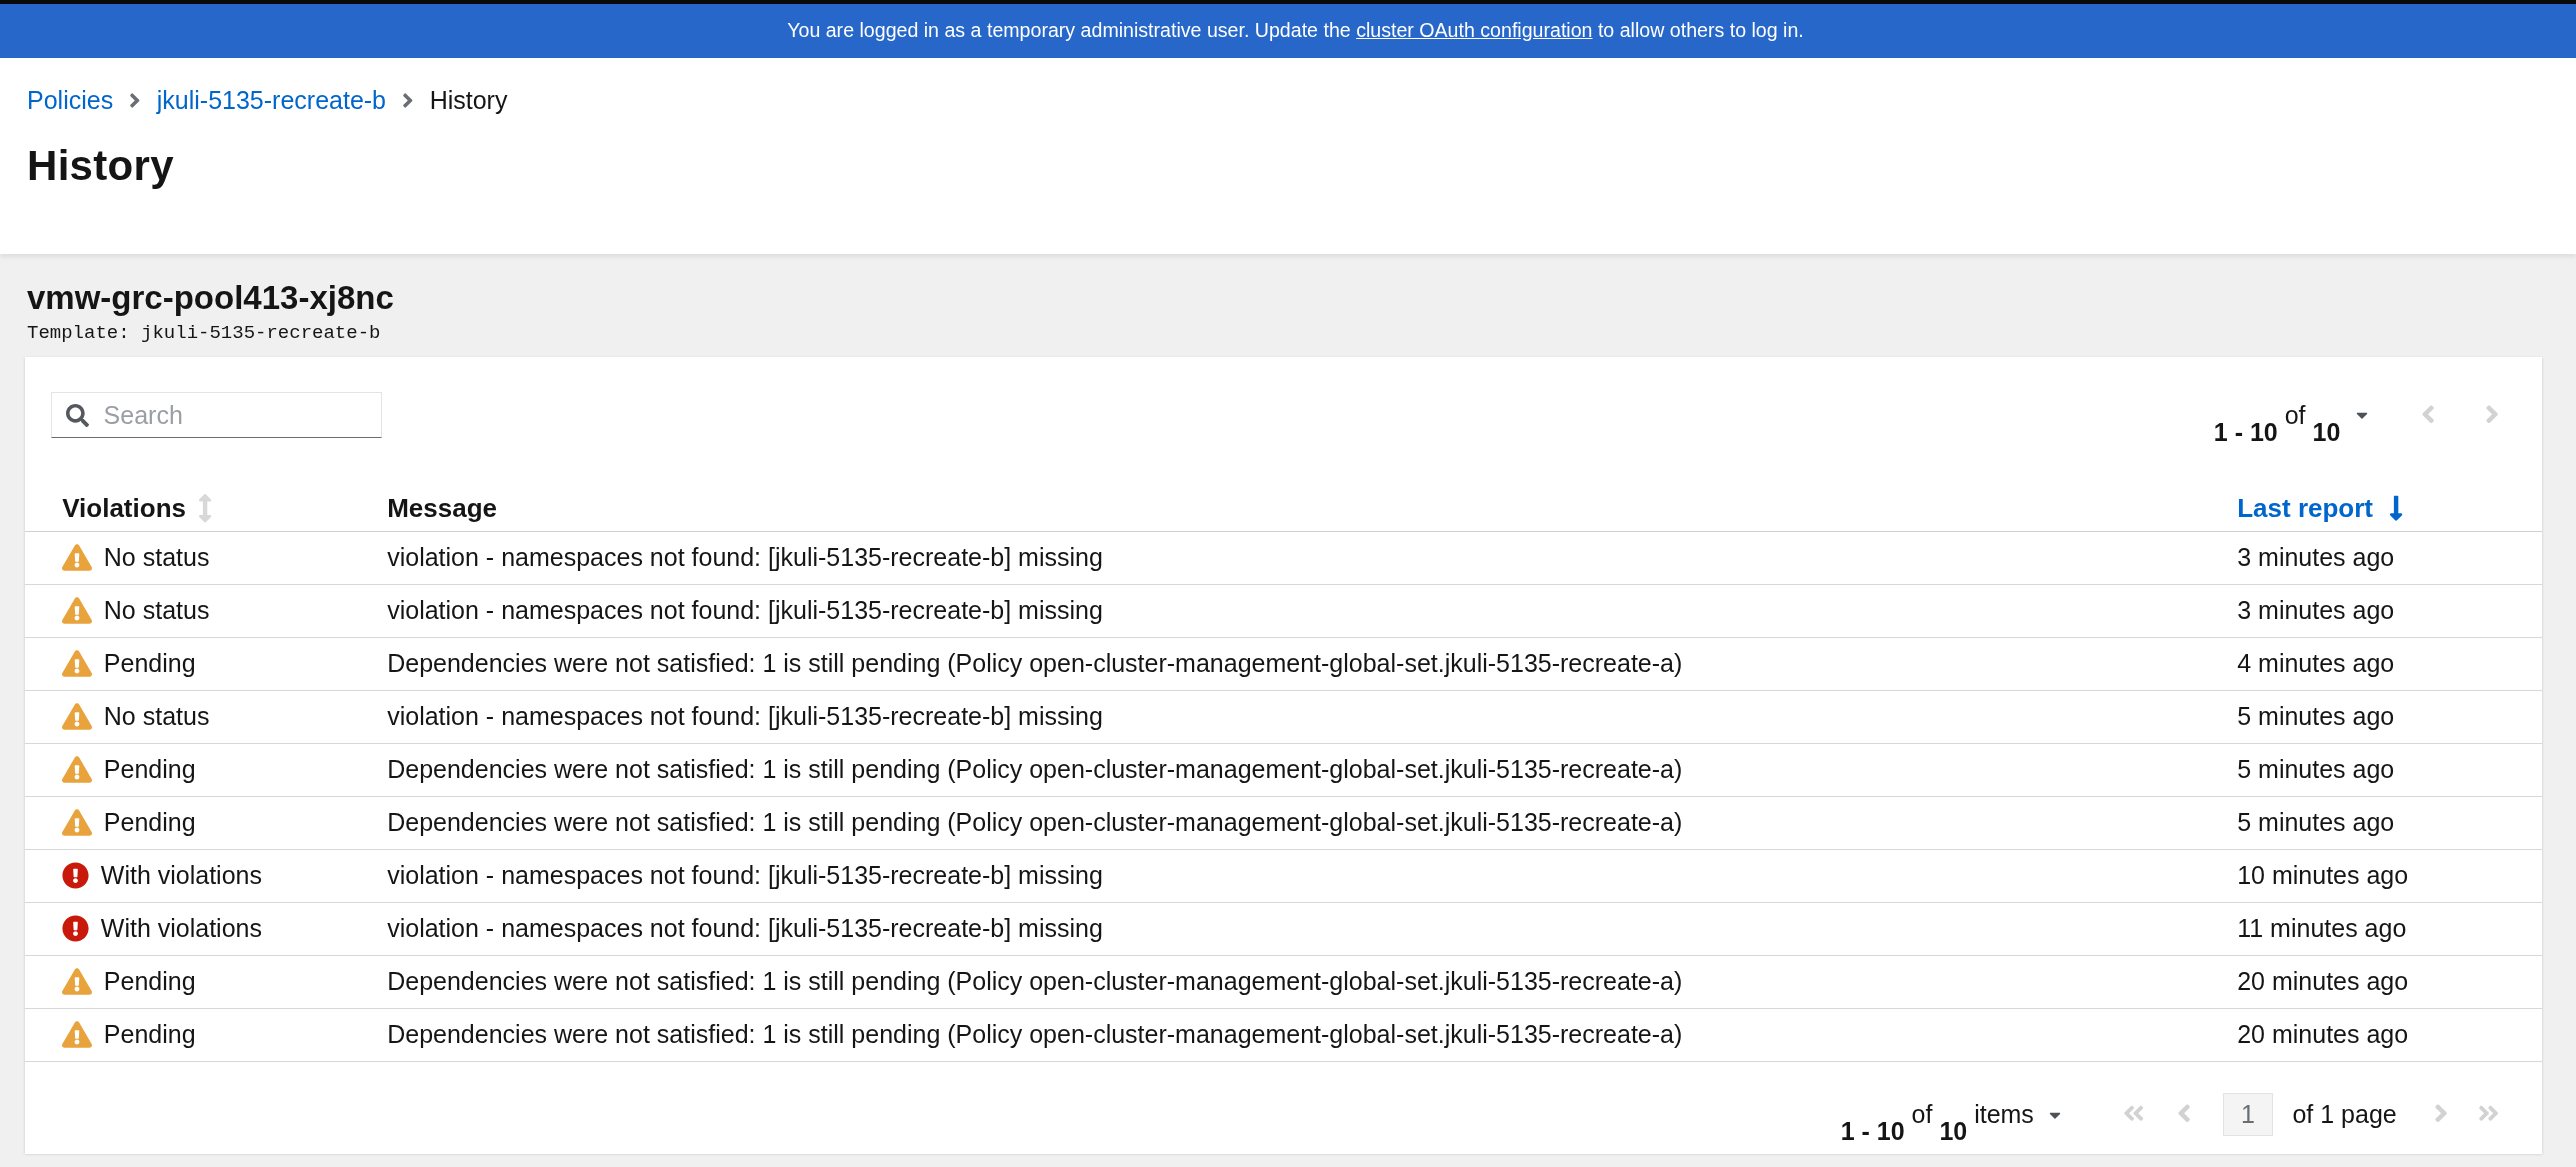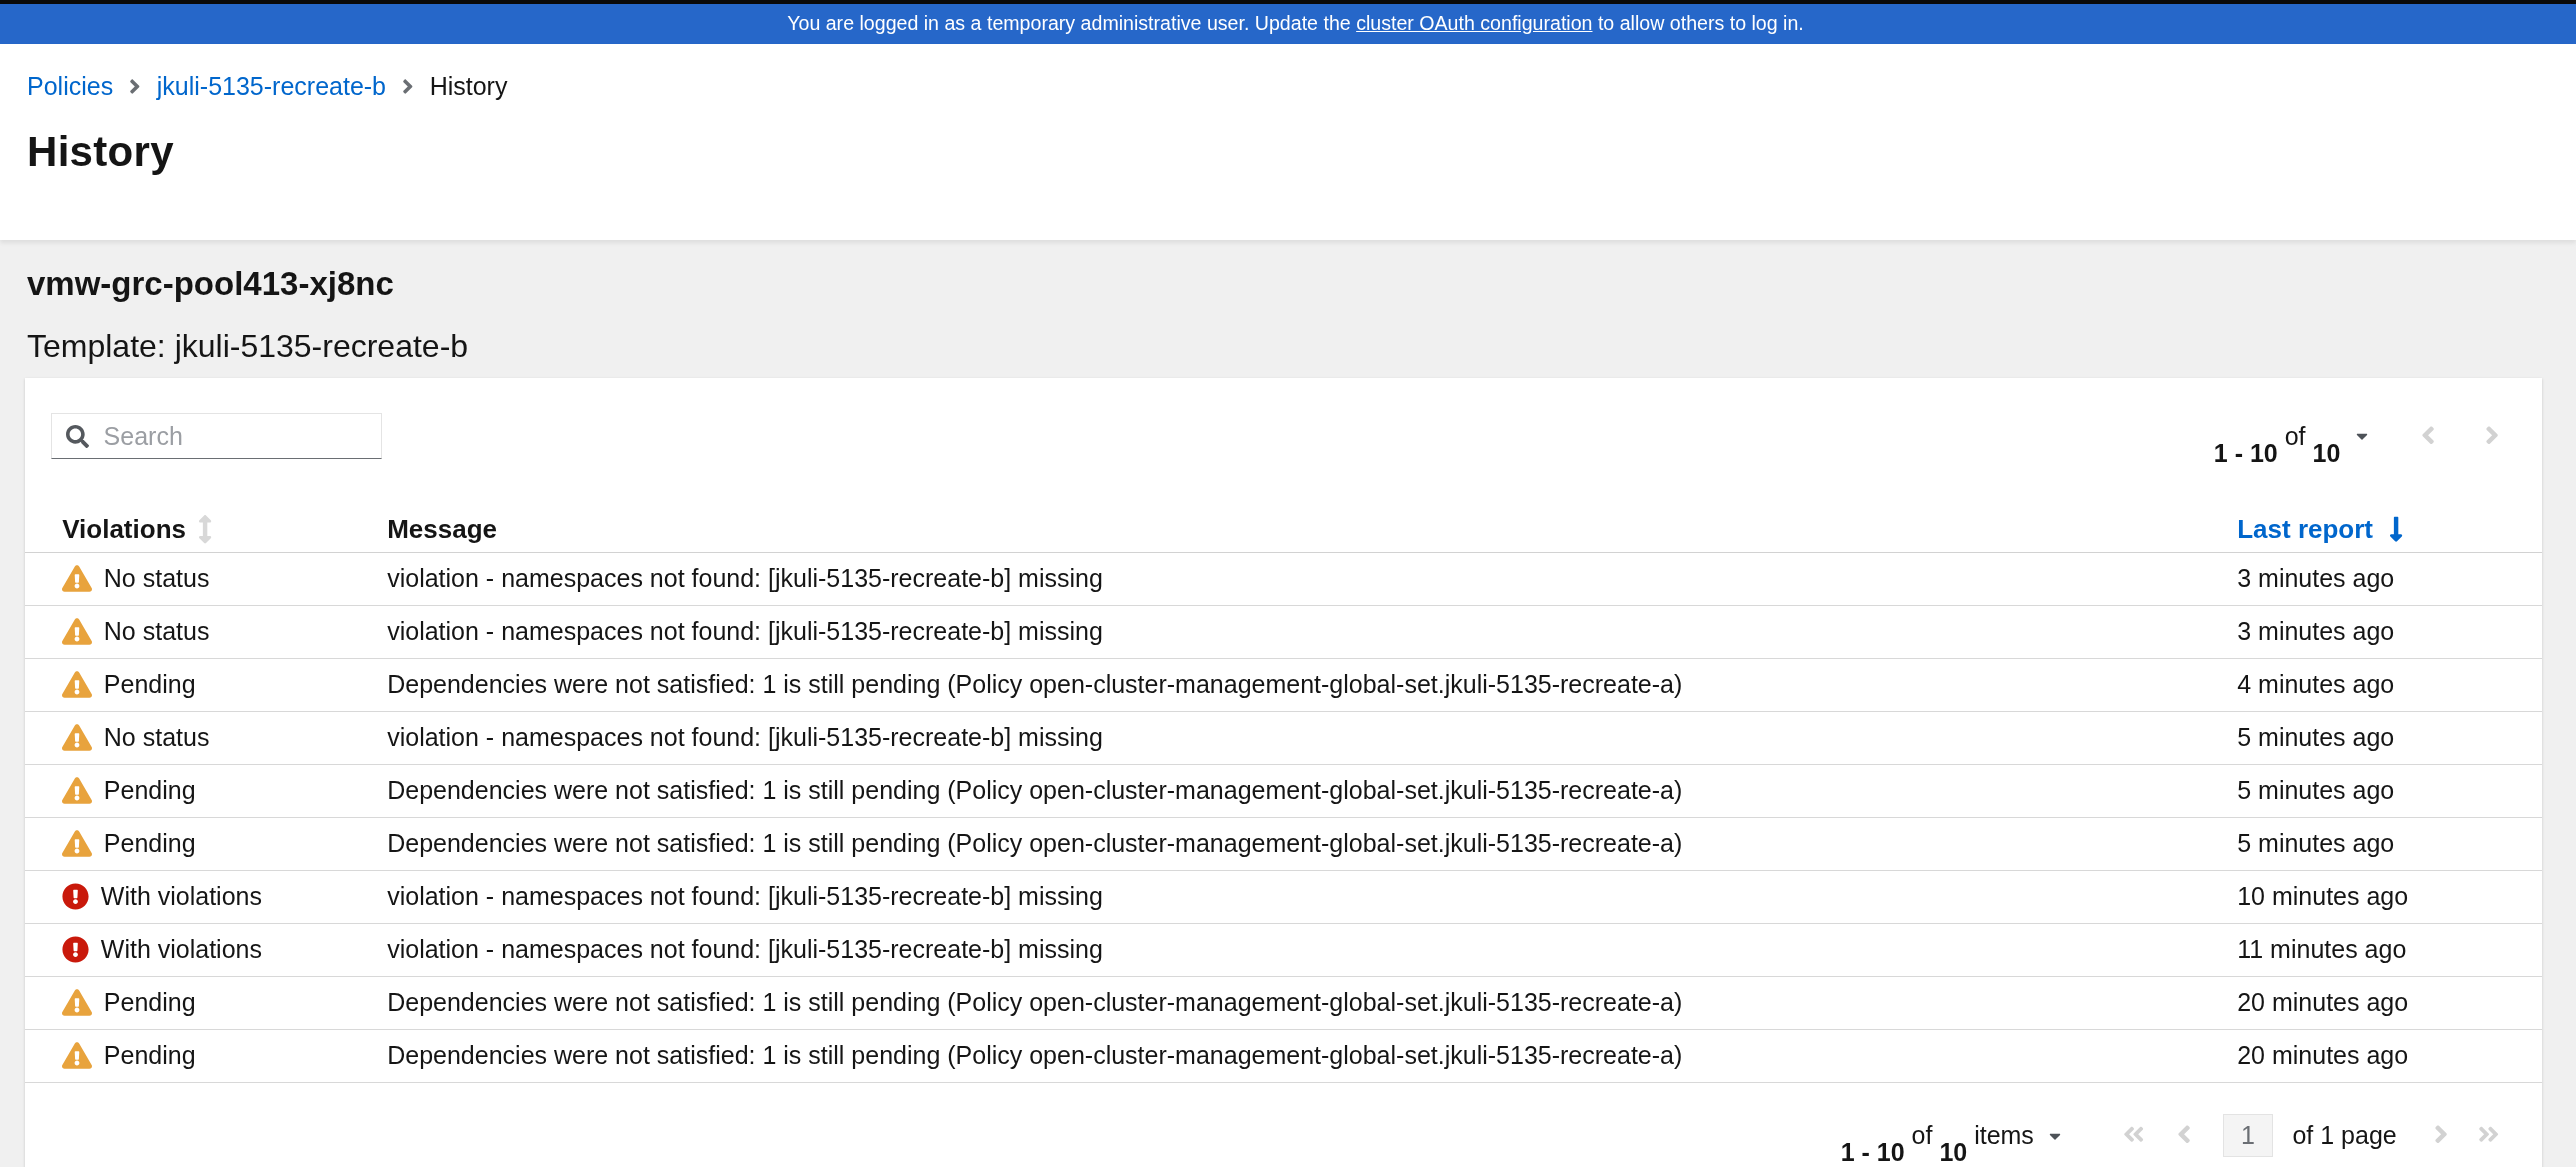--- a/index.html
+++ b/index.html
@@ -6,33 +6,33 @@
     --banner:#2667c9; --link:#0066cc; --warning:#e8a33d; --danger:#c9190b;
     --text:#151515; --muted:#6a6e73; --border:#d2d2d2; --disabled:#d2d2d2; --page-bg:#f0f0f0;
   }
   *{margin:0;padding:0;box-sizing:border-box;}
   html,body{width:2576px;}
   body{
     height:1167px;background:var(--page-bg);color:var(--text);
     font-family:"Liberation Sans",sans-serif;overflow:hidden;
   }
   .top-strip{height:3.6px;background:#0a0a0a;}
-  .banner{height:40px;background:var(--banner);display:flex;align-items:center;justify-content:center;color:#fff;font-size:19.6px;padding-left:15px;}
+  .banner{height:54px;background:var(--banner);display:flex;align-items:center;justify-content:center;color:#fff;font-size:19.6px;padding-left:15px;}
   .banner a{color:#fff;text-decoration:underline;cursor:pointer;}
   .banner .seg{white-space:pre;}
 
   .head{background:#fff;height:196px;padding:28.5px 0 0 27px;box-shadow:0 2.7px 4.4px rgba(3,3,3,.08);position:relative;z-index:2;}
   .crumbs{display:flex;align-items:center;font-size:25px;}
   .crumbs a{color:var(--link);text-decoration:none;cursor:pointer;}
   .crumb-sep{margin:0 16px;display:flex;align-items:center;color:#6a6e73;}
   .page-title{margin-top:27px;font-size:42px;font-weight:700;letter-spacing:0.3px;}
 
   .content{padding:25px 34px 0 27px;}
   .detail-title{font-size:33px;font-weight:700;}
-  .detail-sub{font-size:32px;margin-top:25px;}
+  .detail-sub{font-size:19px;margin-top:5px;font-family:Liberation Mono, monospace;}
 
   .card{background:#fff;margin-top:13.3px;margin-left:-1.8px;width:2517px;height:797px;box-shadow:0 0.9px 2.7px rgba(3,3,3,.18);}
 
   .toolbar{display:flex;align-items:center;padding:27px 43px 0 26px;}
   .searchbox{width:331px;height:46px;background:#fff;border:0.9px solid #e4e4e4;border-bottom:0.9px solid #6a6e73;display:flex;align-items:center;gap:14.2px;padding-left:14.2px;}
   .searchbox input{border:0;outline:0;flex:1;height:100%;font-family:inherit;font-size:25px;color:var(--text);background:transparent;}
   .searchbox input::placeholder{color:#9b9ea3;}
   .search-ico{display:flex;color:#55595e;}
 
   .pgn{margin-left:auto;display:flex;align-items:center;font-size:25px;}

